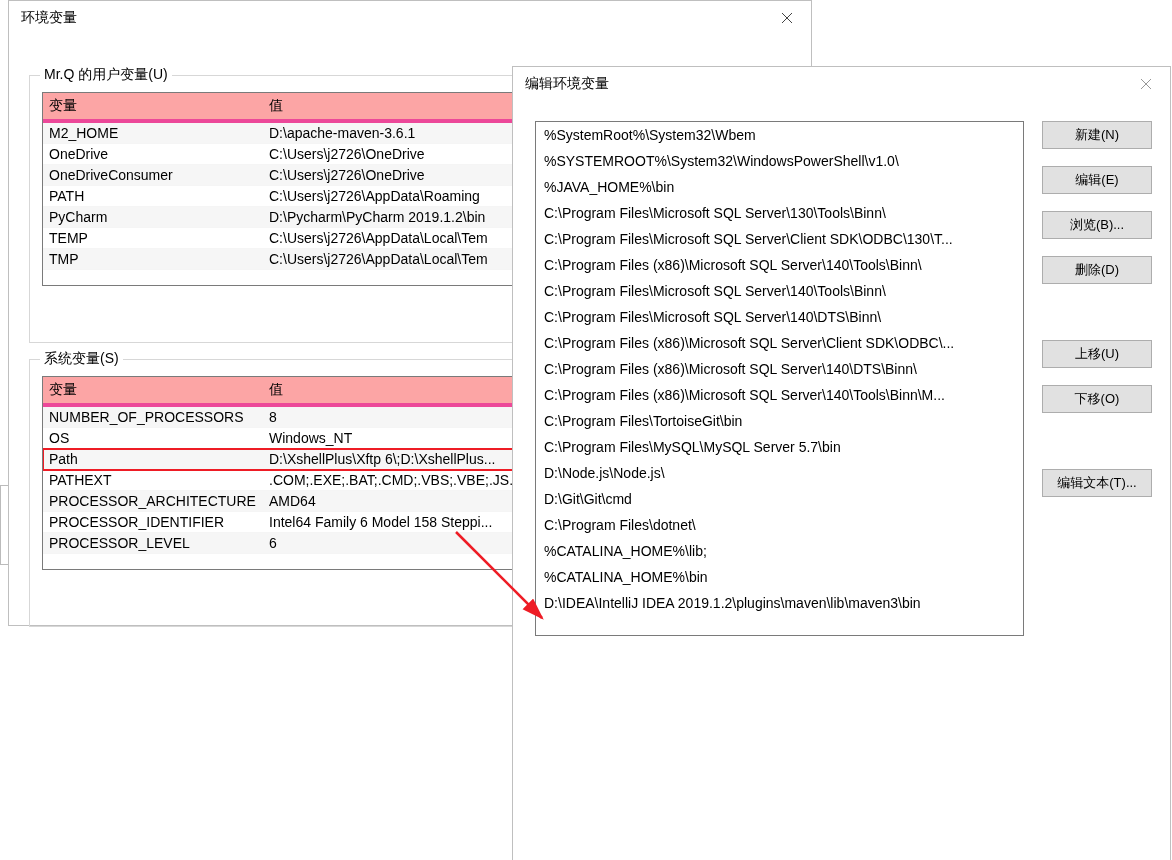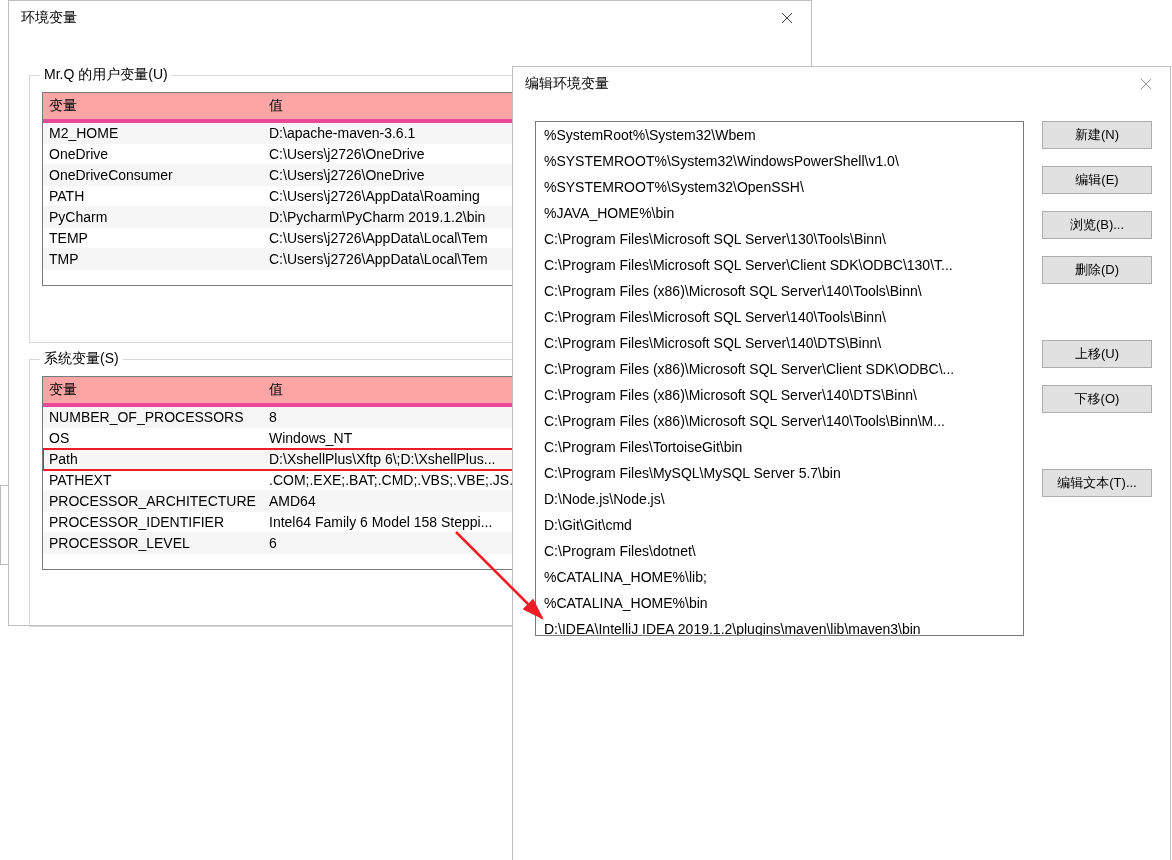--- a/index.html
+++ b/index.html
@@ -293,21 +293,20 @@
           <line x1="11" y1="1" x2="1" y2="11"></line>
         </svg>
     </div>
   </div>
 
   <div class="edit-body">
     <div class="path-list-wrap">
       <ul class="path-list" id="path-list">
           <li>%SystemRoot%\System32\Wbem</li>
           <li>%SYSTEMROOT%\System32\WindowsPowerShell\v1.0\</li>
-          <li>%SYSTEMROOT%\System32\OpenSSH\</li>
           <li>%JAVA_HOME%\bin</li>
           <li>C:\Program Files\Microsoft SQL Server\130\Tools\Binn\</li>
           <li>C:\Program Files\Microsoft SQL Server\Client SDK\ODBC\130\T...</li>
           <li>C:\Program Files (x86)\Microsoft SQL Server\140\Tools\Binn\</li>
           <li>C:\Program Files\Microsoft SQL Server\140\Tools\Binn\</li>
           <li>C:\Program Files\Microsoft SQL Server\140\DTS\Binn\</li>
           <li>C:\Program Files (x86)\Microsoft SQL Server\Client SDK\ODBC\...</li>
           <li>C:\Program Files (x86)\Microsoft SQL Server\140\DTS\Binn\</li>
           <li>C:\Program Files (x86)\Microsoft SQL Server\140\Tools\Binn\M...</li>
           <li>C:\Program Files\TortoiseGit\bin</li>

